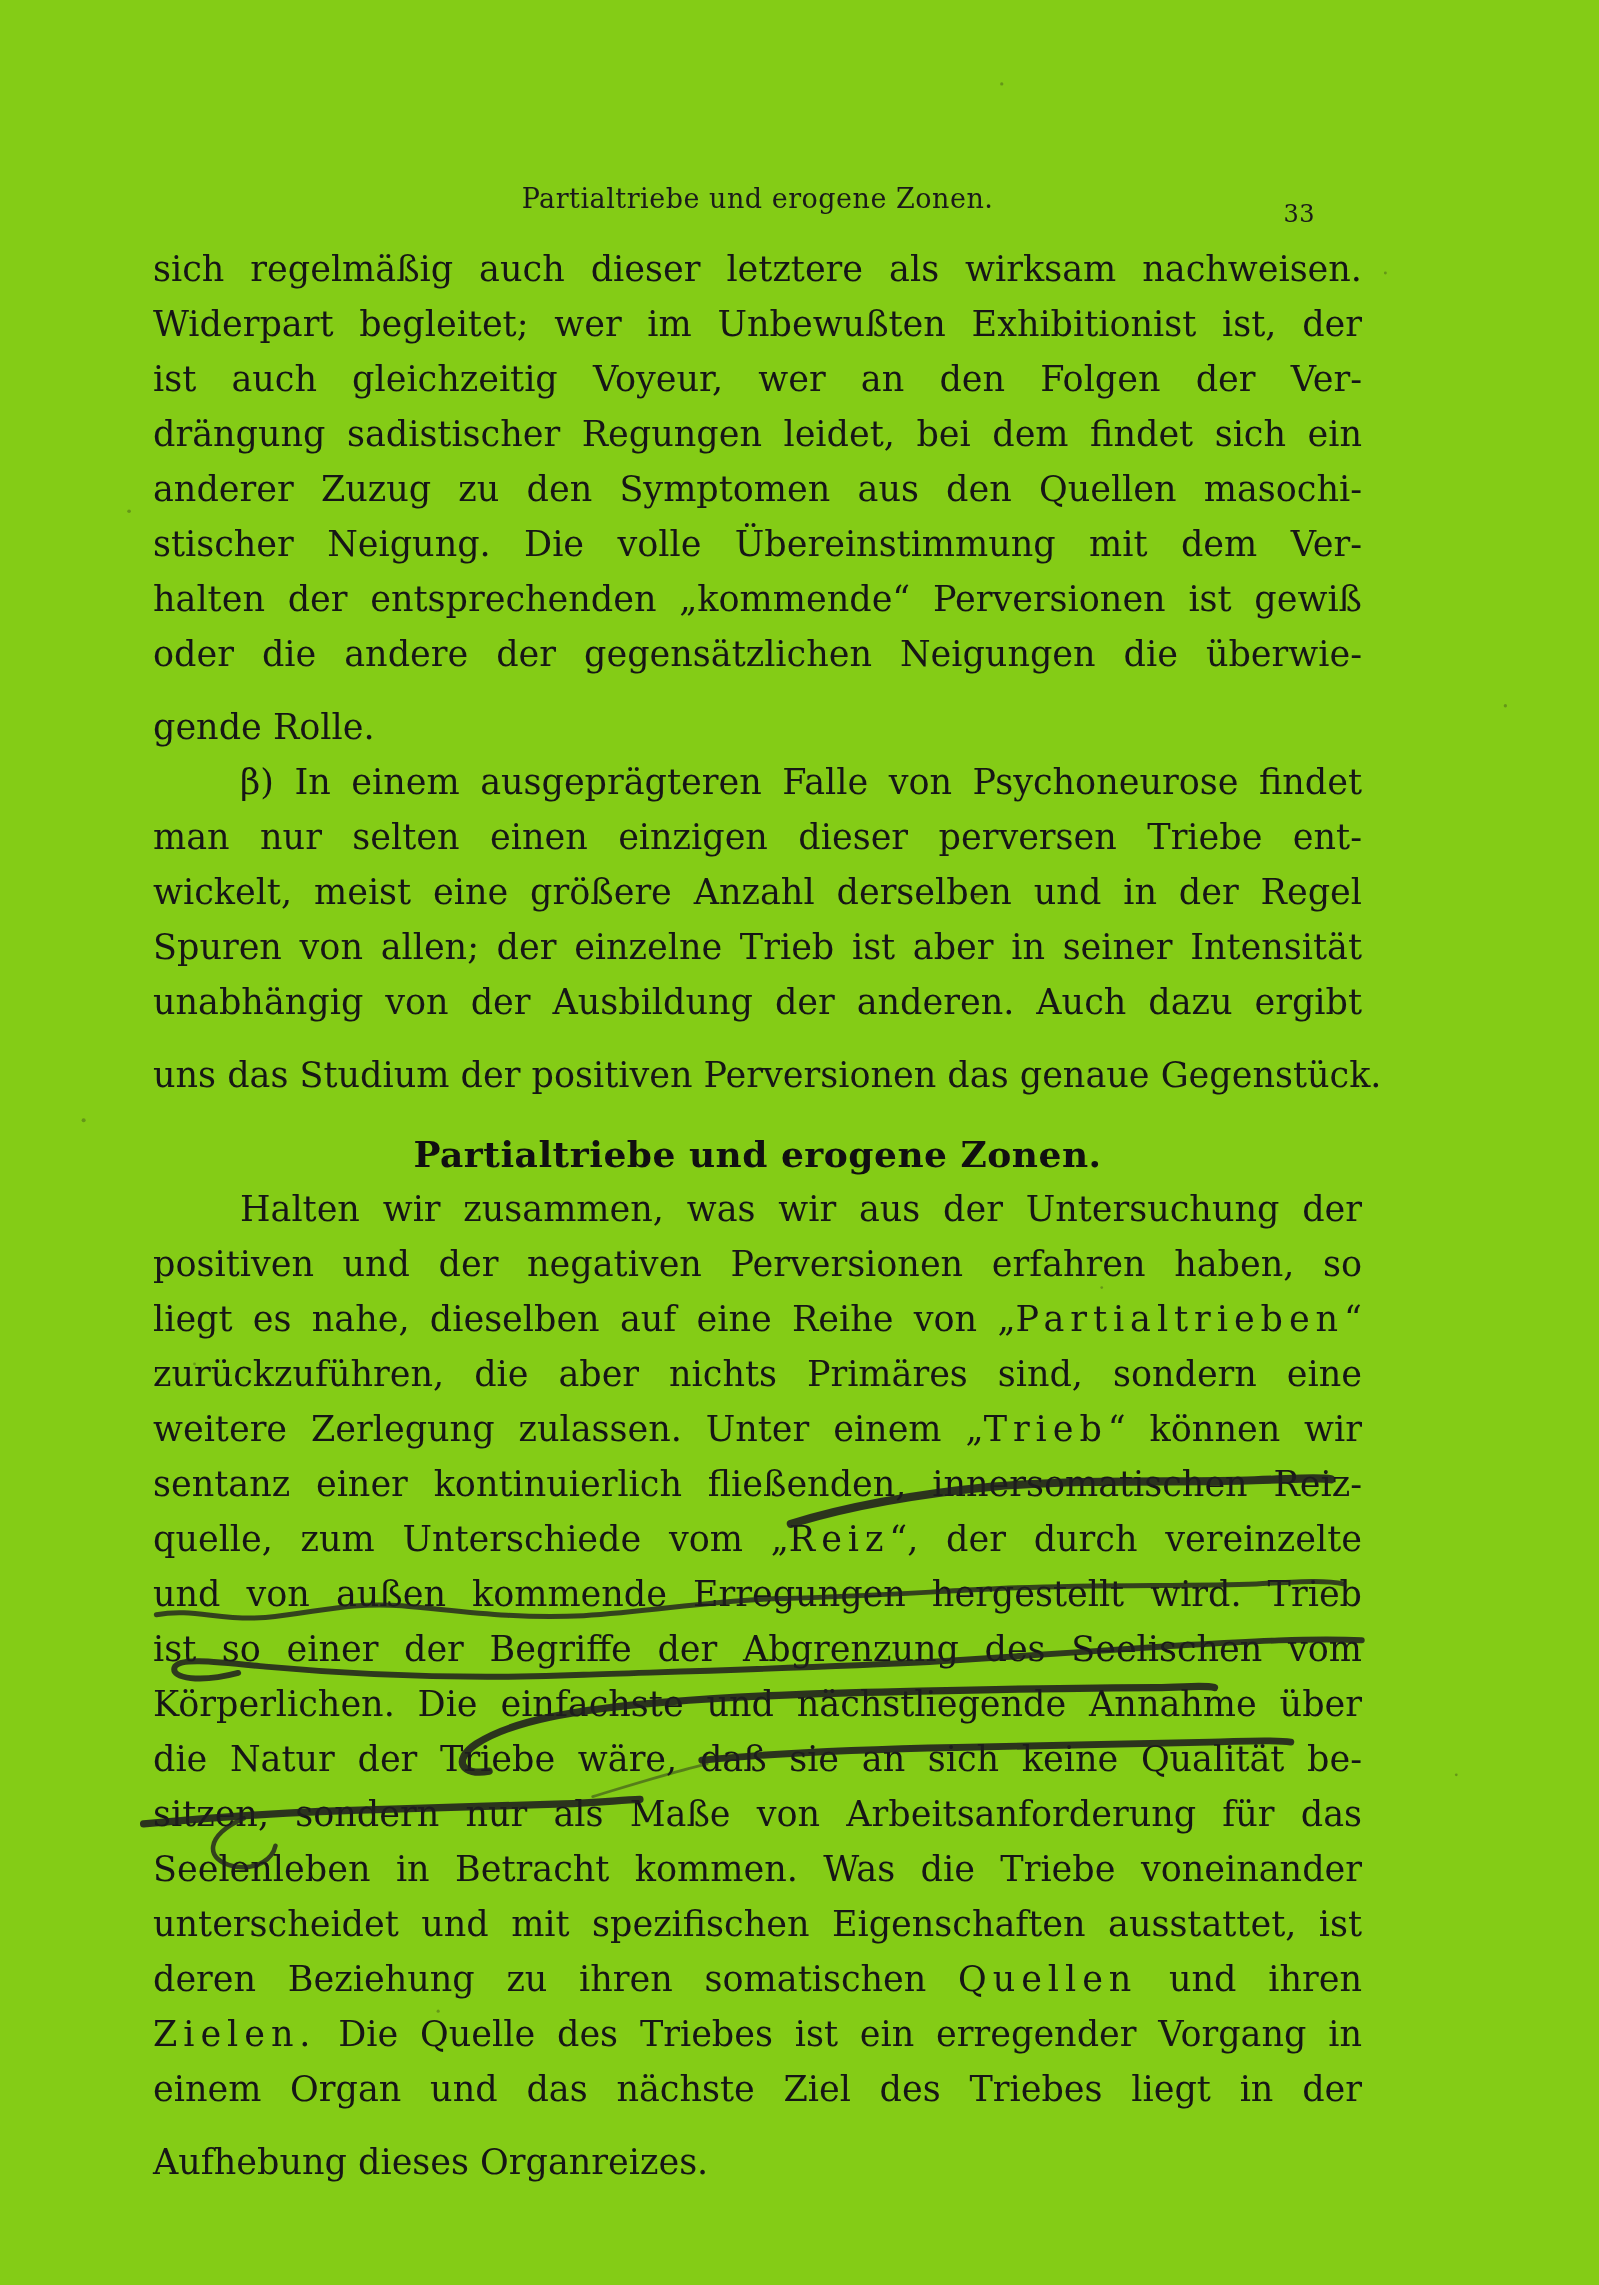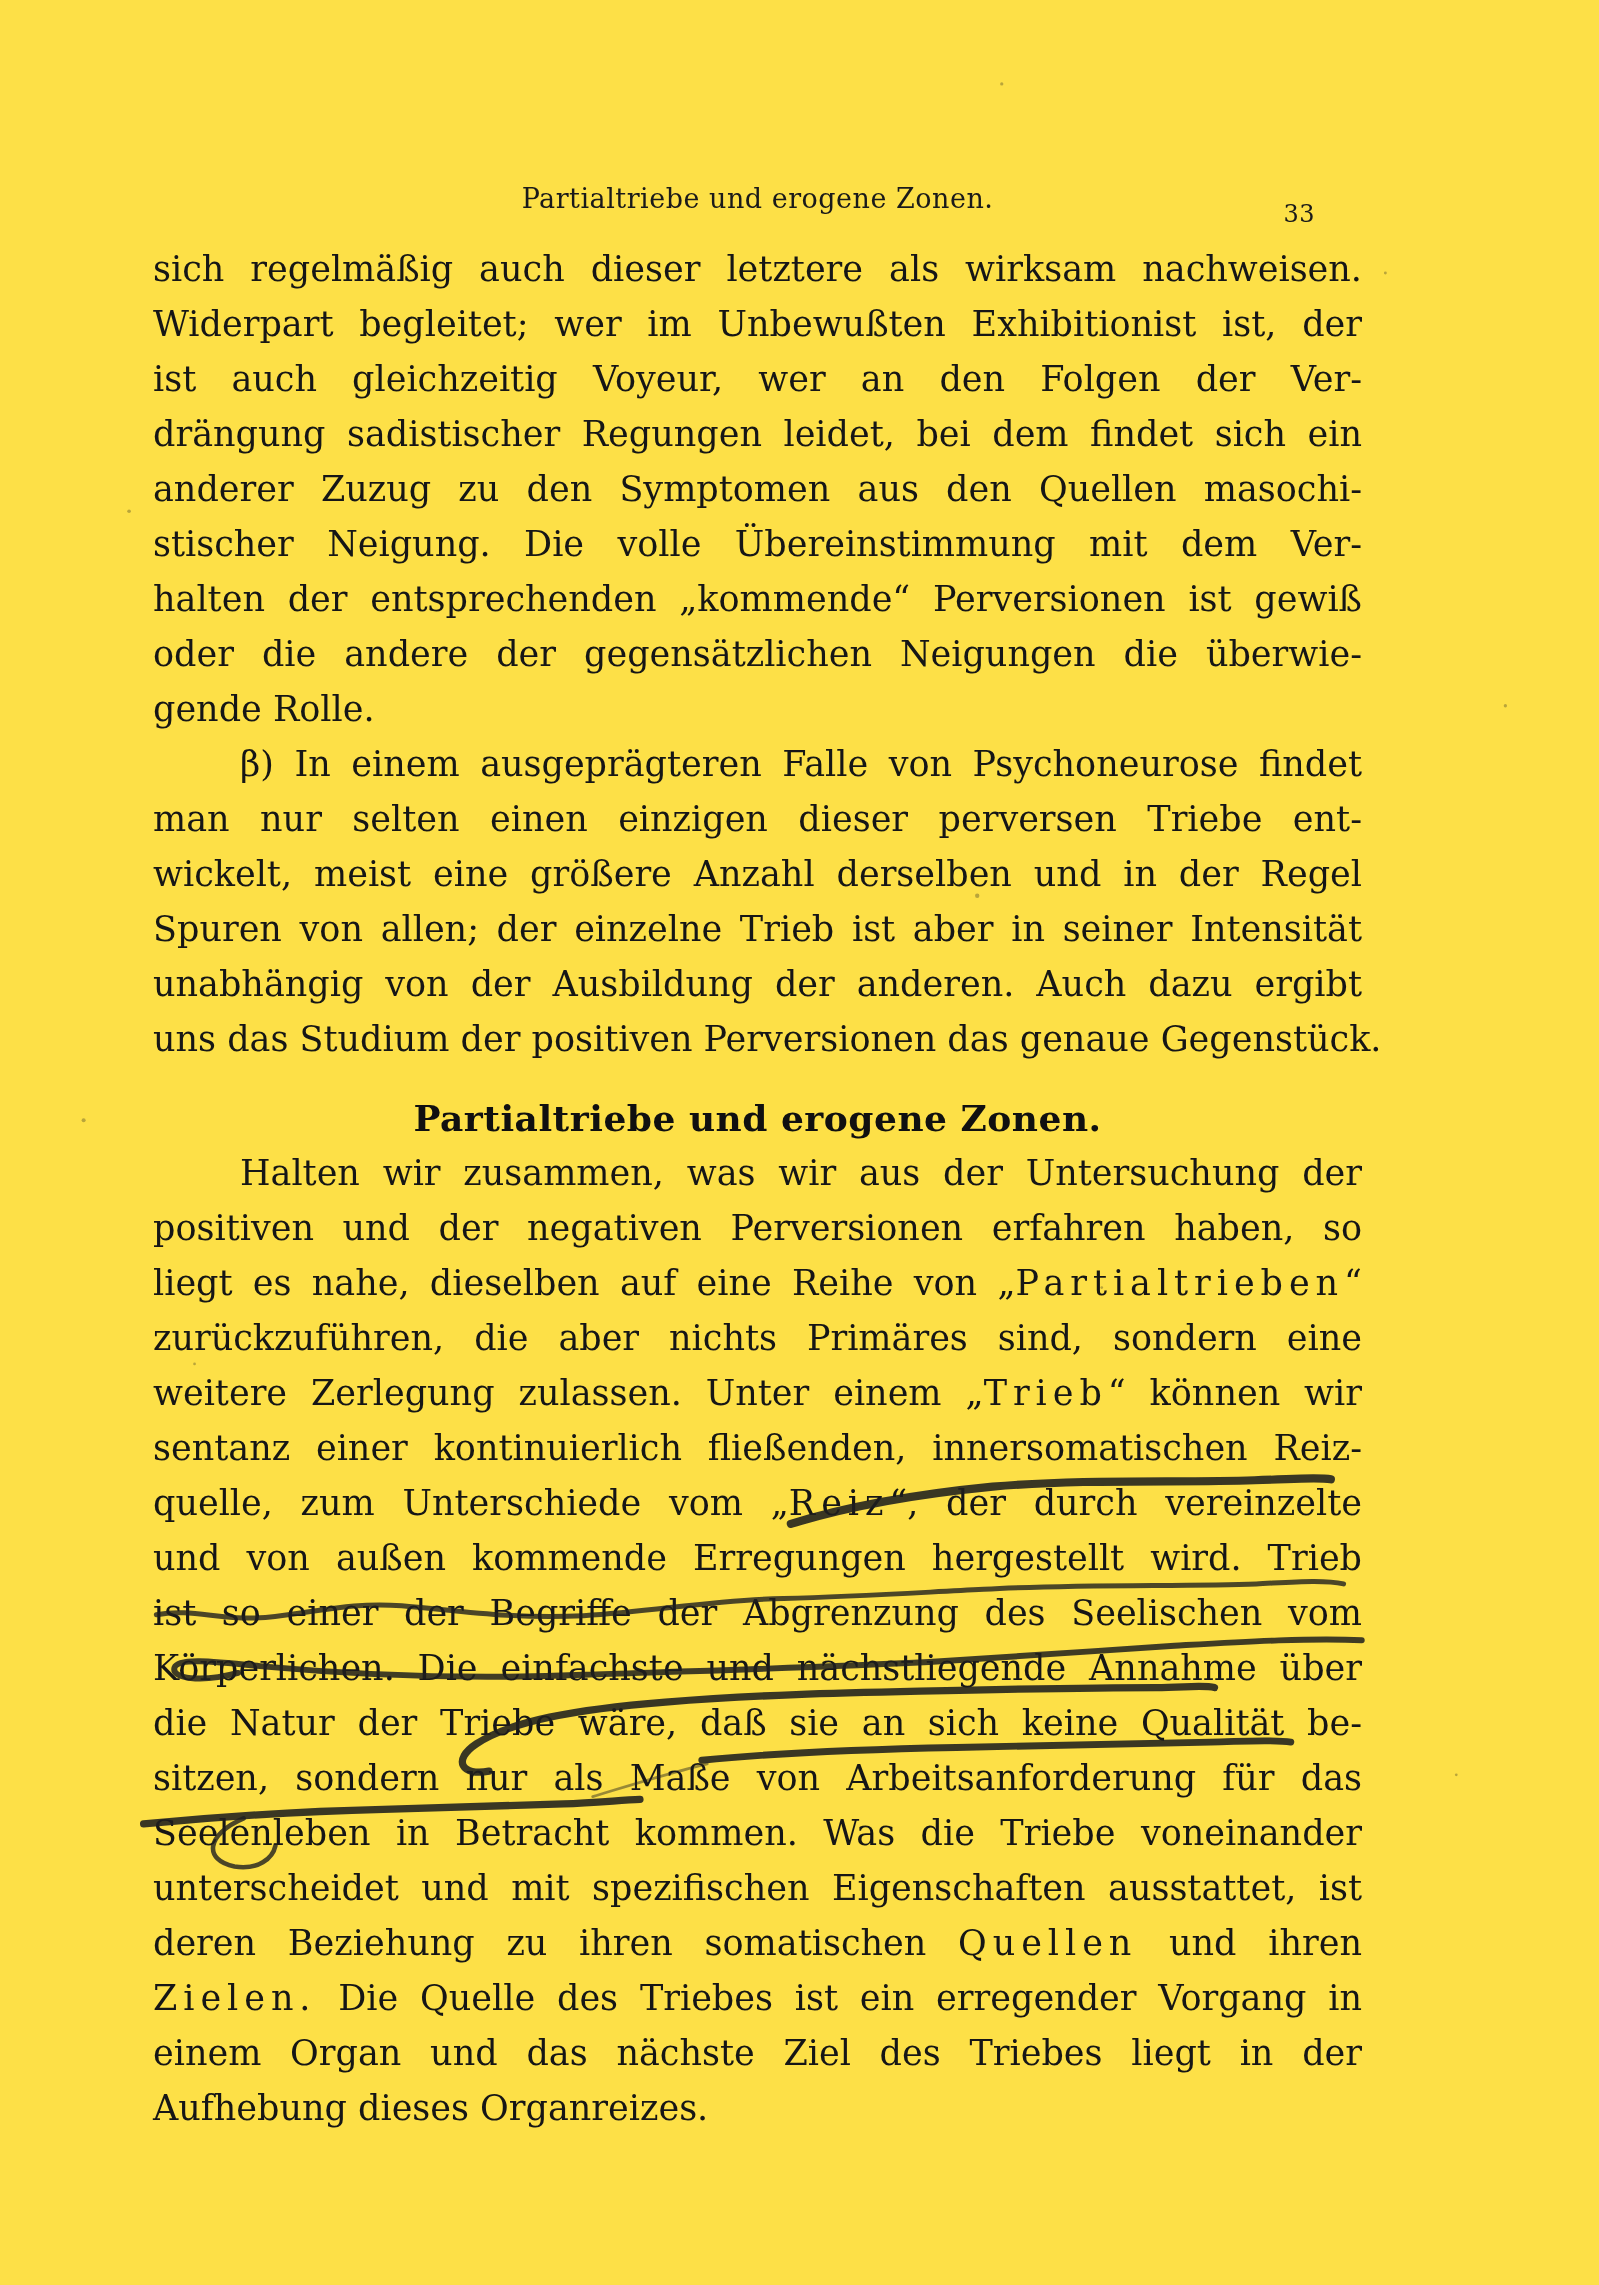--- a/index.html
+++ b/index.html
@@ -1,19 +1,19 @@
 <!DOCTYPE html>
 <html style="font-size:14.5px"><head>
 <meta charset="utf-8">
 <style>
   html,body{margin:0;padding:0;background:#e8e8e6;}
   .page{
     position:relative;
     width:1599px;height:2286px;
-    background:#fde047;
+    background:#84cc16;
     overflow:hidden;
     font-family:"DejaVu Serif","Liberation Serif",serif;
     color:#161616;
   }
   .running-head{
     position:absolute;top:178px;left:153px;width:1209px;height:42px;
     text-align:center;font-size:27px;line-height:42px;color:#1a1a1a;
     letter-spacing:0.5px;
   }
   .page-number{
@@ -21,21 +21,21 @@
   }
   .body-block{
     position:absolute;left:153px;top:242px;width:1209px;
     font-size:35px;
   }
   .para{position:relative;}
   .tline{
     height:55px;line-height:55px;white-space:nowrap;
     text-align:justify;text-align-last:justify;
   }
-  .tline.last{text-align:left;text-align-last:left;}
+  .tline.last{text-align:left;text-align-last:left;margin-top:18px;}
   .tline.indent{padding-left:87px;}
   .sperr{letter-spacing:0.17em;}
   .section-heading{
     height:55px;line-height:55px;margin-top:23.6px;
     text-align:center;font-weight:bold;font-size:36px;
     letter-spacing:0.5px;color:#101010;
   }
   .pencil{
     position:absolute;inset:0;width:100%;height:100%;
     pointer-events:none;

